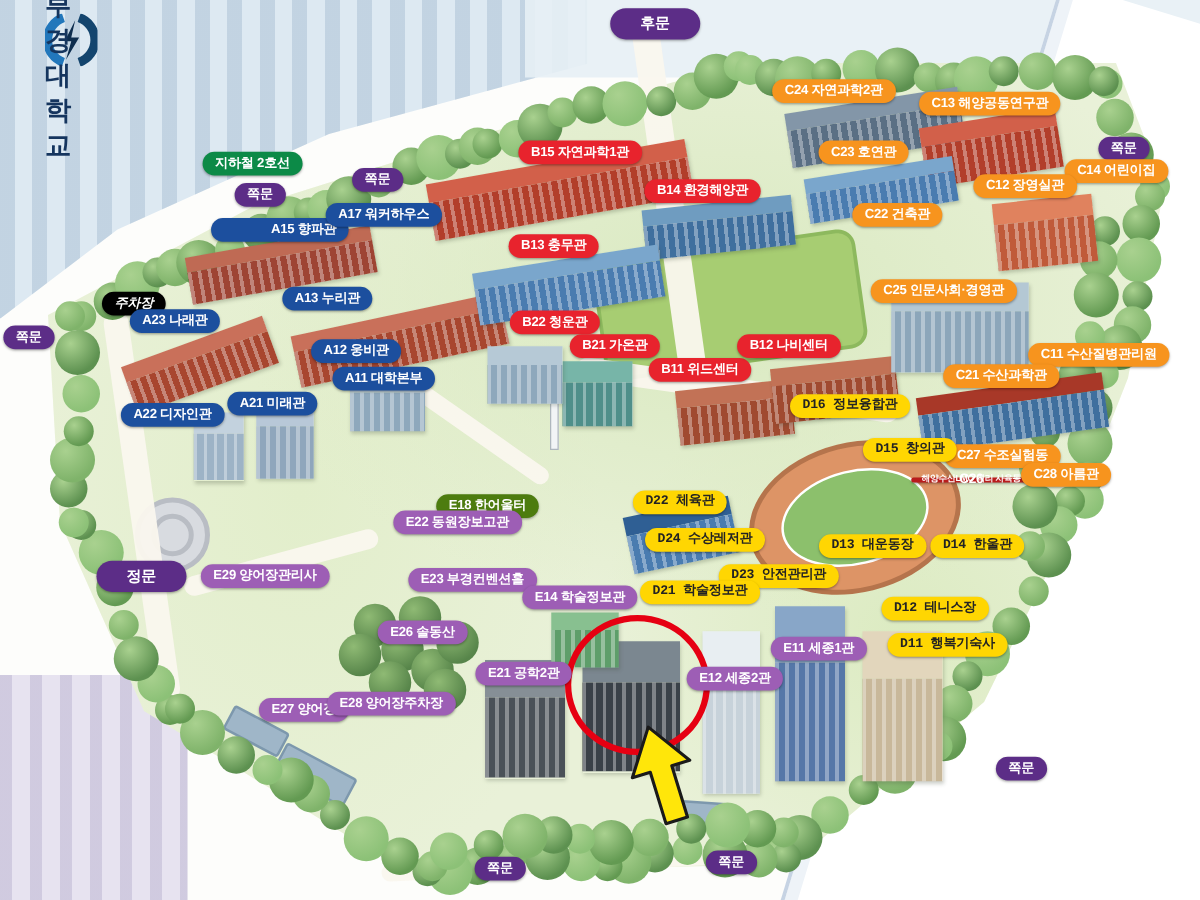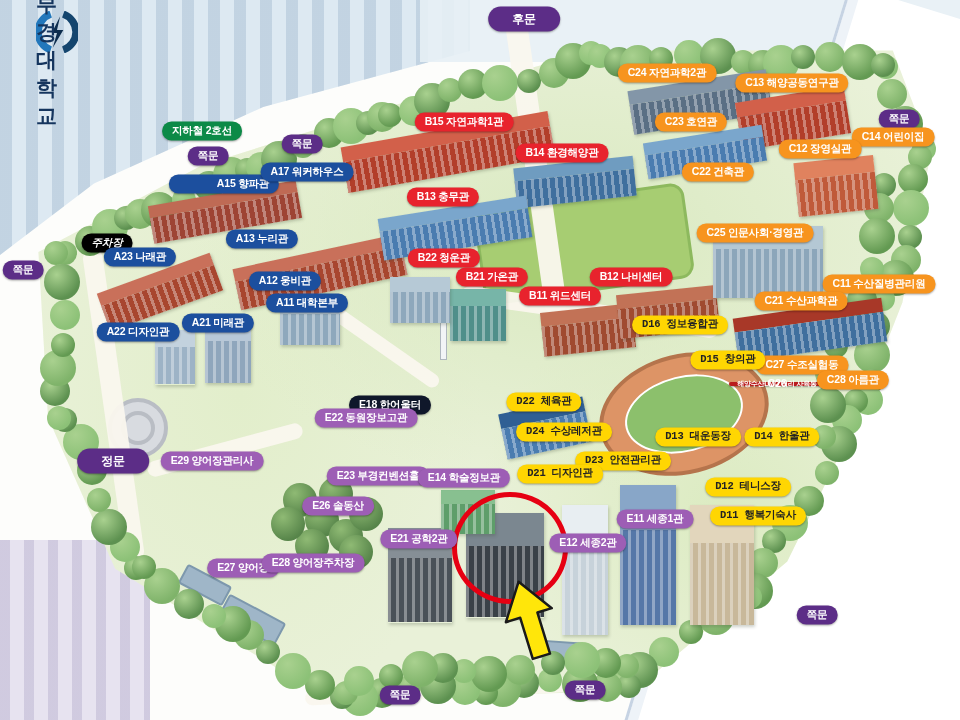--- a/index.html
+++ b/index.html
@@ -382,27 +382,27 @@
       <span class="sub">해양수산LMO 격리 사육동</span>
     </div>
     <div class="pill zone-C" style="left: 853px; top: 380px; background: rgb(247, 148, 30);">C28 아름관</div>
     <div class="pill zone-D dark-text" style="left: 680px; top: 325px; background: rgb(255, 214, 2);">D16 정보융합관</div>
     <div class="pill zone-D dark-text" style="left: 728px; top: 360px; background: rgb(255, 214, 2);">D15 창의관</div>
     <div class="pill zone-D dark-text" style="left: 544px; top: 402px; background: rgb(255, 214, 2);">D22 체육관</div>
     <div class="pill zone-D dark-text" style="left: 564px; top: 432px; background: rgb(255, 214, 2);">D24 수상레저관</div>
     <div class="pill zone-D dark-text" style="left: 698px; top: 437px; background: rgb(255, 214, 2);">D13 대운동장</div>
     <div class="pill zone-D dark-text" style="left: 782px; top: 437px; background: rgb(255, 214, 2);">D14 한울관</div>
     <div class="pill zone-D dark-text" style="left: 623px; top: 461px; background: rgb(255, 214, 2);">D23 안전관리관</div>
-    <div class="pill zone-D dark-text" style="left: 560px; top: 474px; background: rgb(255, 214, 2);">D21 디자인관</div>
+    <div class="pill zone-D dark-text" style="left: 560px; top: 474px; background: rgb(255, 214, 2);">D21 학술정보관</div>
     <div class="pill zone-D dark-text" style="left: 748px; top: 487px; background: rgb(255, 214, 2);">D12 테니스장</div>
     <div class="pill zone-D dark-text" style="left: 758px; top: 516px; background: rgb(255, 214, 2);">D11 행복기숙사</div>
-    <div class="pill zone-E" style="left: 390px; top: 405px; background: #0f172a; text-align: right;">E18 한어울터</div>
+    <div class="pill zone-E" style="left: 390px; top: 405px; background: #4d7c0f; text-align: right;">E18 한어울터</div>
     <div class="pill zone-E" style="left: 326px; top: 418px; background: rgb(157, 94, 181); margin-left: 40px;">E22 동원장보고관</div>
     <div class="pill zone-E" style="left: 212px; top: 461px; background: rgb(157, 94, 181);">E29 양어장관리사</div>
-    <div class="pill zone-E" style="left: 378px; top: 476px; background: rgb(157, 94, 181);">E23 부경컨벤션홀</div>
+    <div class="pill zone-E" style="left: 378px; top: 464px; background: rgb(157, 94, 181);">E23 부경컨벤션홀</div>
     <div class="pill zone-E" style="left: 464px; top: 478px; background: rgb(157, 94, 181);">E14 학술정보관</div>
     <div class="pill zone-E" style="left: 338px; top: 506px; background: rgb(157, 94, 181);">E26 솔동산</div>
     <div class="pill zone-E" style="left: 655px; top: 519px; background: rgb(157, 94, 181);">E11 세종1관</div>
     <div class="pill zone-E" style="left: 419px; top: 539px; background: rgb(157, 94, 181);">E21 공학2관</div>
     <div class="pill zone-E" style="left: 588px; top: 543px; background: rgb(157, 94, 181);">E12 세종2관</div>
     <div class="pill zone-E" style="left: 243px; top: 568px; background: rgb(157, 94, 181);">E27 양어장</div>
     <div class="pill zone-E" style="left: 313px; top: 563px; background: rgb(157, 94, 181);">E28 양어장주차장</div>
   </div>
 
 </body></html>

